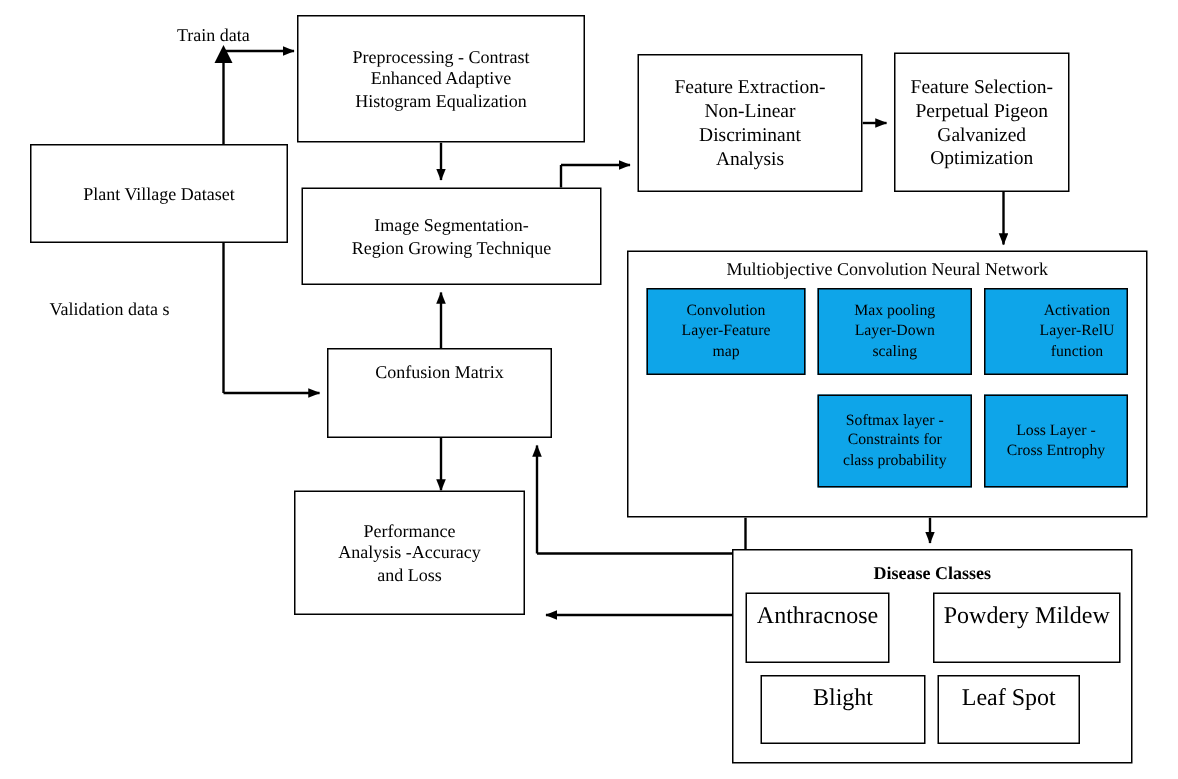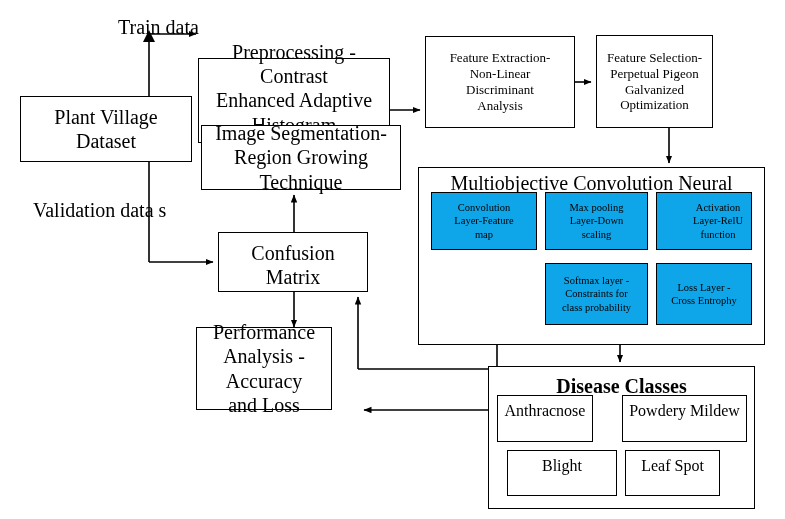--- a/index.html
+++ b/index.html
@@ -13,21 +13,21 @@
   .box .txt{display:block;padding:0 4px;white-space:pre-line;}
   .lbl{position:absolute;white-space:nowrap;}
   .group{position:absolute;box-sizing:border-box;border:1.4px solid #000;background:#fff;}
   .group-title{position:absolute;width:100%;text-align:center;left:0;}
   .cnnbox{position:absolute;box-sizing:border-box;border:1.4px solid #000;background:#0ea5e9;
           display:flex;align-items:center;justify-content:center;text-align:center;
           font-size:10.5px;line-height:1.28;white-space:pre-line;}
   .dbox{position:absolute;box-sizing:border-box;border:1.4px solid #000;background:#fff;
         display:flex;align-items:flex-start;justify-content:center;text-align:center;
         font-size:16px;padding-top:6px;}
-  .f16{font-size:20px;}
+  .f16{font-size:12px;}
   .f15{font-size:13px;}
   .bold{font-weight:bold;}
 </style>
 </head>
 <body>
 
 <div id="canvas">
 
   <svg class="lines" viewBox="0 0 785 519" xmlns="http://www.w3.org/2000/svg">
     <defs>
@@ -68,21 +68,21 @@
   </svg>
 
   <div class="lbl f16" style="left:118px;top:16px;">Train data</div>
 
   <div class="lbl f16" style="left:33px;top:199px;">Validation data s</div>
 
   <div class="box f16" style="left:20px;top:96px;width:172px;height:66px;">
     <span class="txt">Plant Village Dataset</span>
   </div>
 
-  <div class="box f16" style="left:198px;top:10px;width:192px;height:85px;margin-top:48px;">
+  <div class="box f16" style="left:198px;top:10px;width:192px;height:85px;">
     <span class="txt">Preprocessing - Contrast
 Enhanced Adaptive
 Histogram Equalization</span>
   </div>
 
   <div class="box f16" style="left:201px;top:125px;width:200px;height:65px;">
     <span class="txt">Image Segmentation-
 Region Growing Technique</span>
   </div>
 
@@ -97,21 +97,21 @@
     <span class="txt">Feature Selection-
 Perpetual Pigeon
 Galvanized
 Optimization</span>
   </div>
 
   <div class="box f16" style="left:218px;top:232px;width:150px;height:60px;align-items:flex-start;padding-top:8px;">
     <span class="txt">Confusion Matrix</span>
   </div>
 
-  <div class="box f16" style="left:196px;top:327px;width:136px;height:83px;">
+  <div class="box f16" style="left:196px;top:327px;width:154px;height:83px;">
     <span class="txt">Performance
 Analysis -Accuracy
 and Loss</span>
   </div>
 
   <div class="group" style="left:418px;top:167px;width:347px;height:178px;">
     <div class="group-title f16" style="top:4px;">Multiobjective Convolution Neural Network</div>
   </div>
 
   <div class="cnnbox" style="left:431px;top:192px;width:106px;height:58px;">

